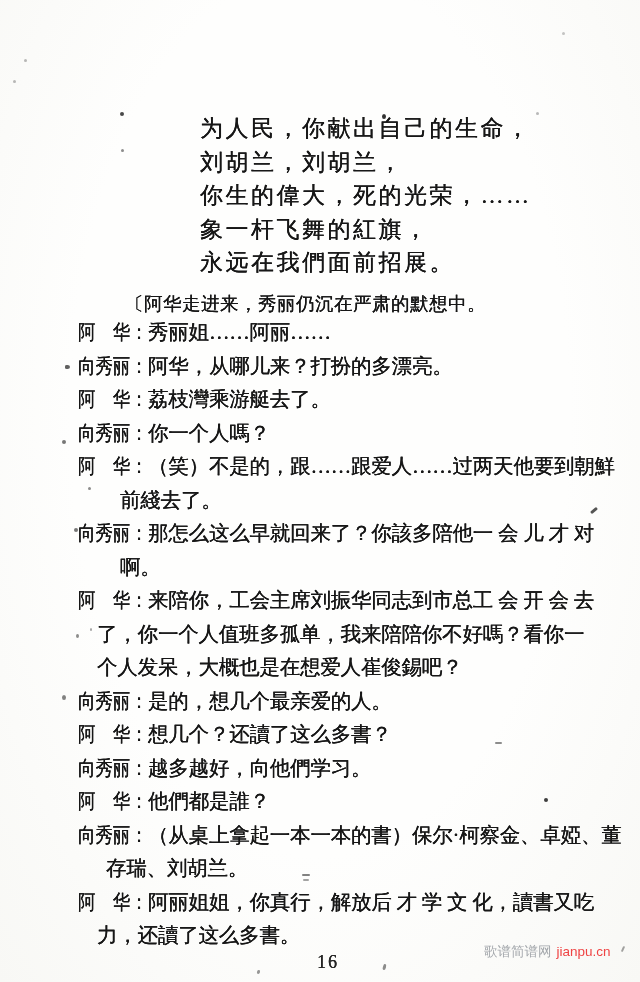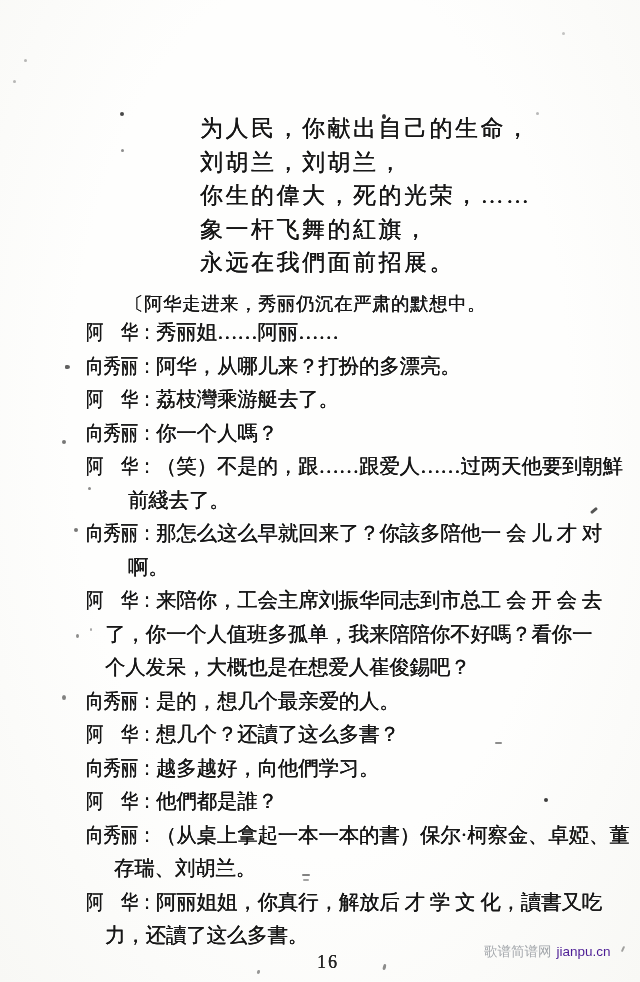--- a/index.html
+++ b/index.html
@@ -14,21 +14,21 @@
 
   
   .verse{position:absolute;left:200px;top:112px;}
   .verse .vl{height:33.5px;line-height:33.5px;font-size:23px;letter-spacing:2.5px;white-space:nowrap;}
 
   
   .stage{position:absolute;left:125px;top:288px;height:33.5px;line-height:33.5px;
          font-size:18.5px;letter-spacing:.5px;white-space:nowrap;}
 
   
-  .dialogue{position:absolute;left:86px;top:316px;}
+  .dialogue{position:absolute;left:78px;top:316px;}
   .dl{height:33.5px;line-height:33.5px;font-size:20.5px;letter-spacing:-.2px;white-space:nowrap;}
   .dl.first{position:relative;padding-left:70px;}
   .speaker{position:absolute;left:0;top:0;width:84px;display:inline-block;
            transform:scaleX(.85);transform-origin:0 50%;letter-spacing:0;}
   .c42{padding-left:42px;}
   .c28{padding-left:28px;}
   .c19{padding-left:19px;}
 
   
   .pagenum{position:absolute;left:317px;top:952px;font-size:18px;letter-spacing:2px;
@@ -114,21 +114,21 @@
     <div class="dl first">
       <span class="speaker">阿　华：</span><span>阿丽姐姐，你真行，解放后 才 学 文 化，讀書又吃</span>
     </div>
     <div class="dl c19">力，还讀了这么多書。</div>
 
   </div>
 
   <div class="pagenum ink">16</div>
 
   <div class="watermark">
-    <span class="wm-gray" style="color:#8d9298;text-align:right;">歌谱简谱网</span><span class="wm-red" style="color:#4c1d95;">jianpu.cn</span>
+    <span class="wm-gray" style="color:#8d9298;text-align:right;">歌谱简谱网</span><span class="wm-red" style="color:#ef4444;">jianpu.cn</span>
   </div>
 
   <div>
     <div class="speck" style="left:120px;top:112px;width:4px;height:4px;opacity:.8;"></div>
     <div class="speck" style="left:121px;top:149px;width:3px;height:3px;opacity:.5;"></div>
     <div class="speck" style="left:382px;top:114px;width:4px;height:5px;opacity:.9;"></div>
     <div class="speck" style="left:536px;top:112px;width:3px;height:3px;opacity:.3;"></div>
     <div class="speck" style="left:24px;top:59px;width:3px;height:3px;opacity:.3;"></div>
     <div class="speck" style="left:13px;top:80px;width:3px;height:3px;opacity:.3;"></div>
     <div class="speck" style="left:562px;top:32px;width:3px;height:3px;opacity:.25;"></div>

